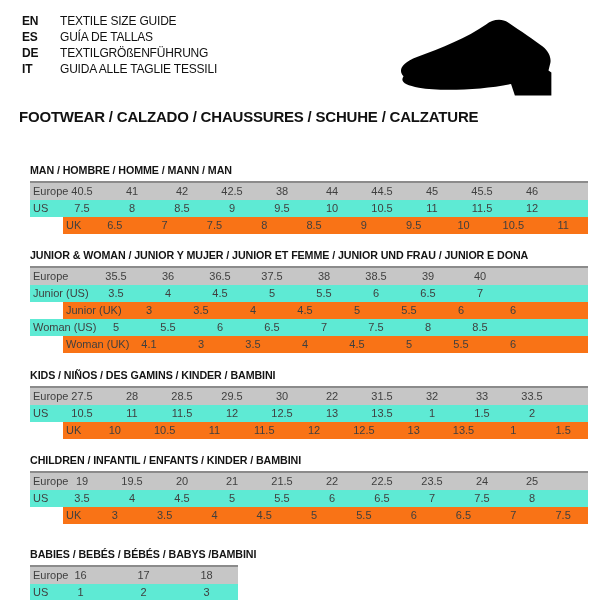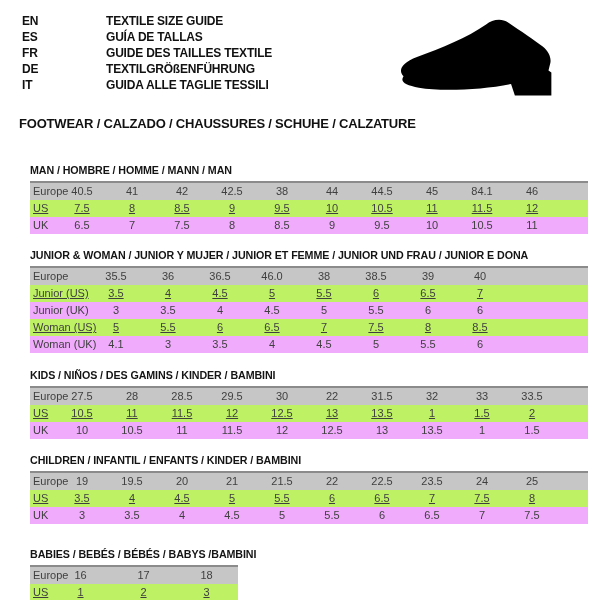--- a/index.html
+++ b/index.html
@@ -1,37 +1,37 @@
 <!DOCTYPE html>
 <html><head>
 <meta charset="utf-8">
 <style>
   html,body{margin:0;padding:0;background:#fff;}
   .page{position:relative;width:600px;height:600px;background:#ffffff;overflow:hidden;
         font-family:"Liberation Sans",sans-serif;color:#111;}
 
   
   .lang-block{position:absolute;left:22px;top:13px;}
-  .lang-row{display:flex;height:16px;line-height:16px;gap:46px;}
+  .lang-row{display:flex;height:16px;line-height:16px;}
   .lang-code{width:38px;font-weight:bold;font-size:12px;letter-spacing:-0.2px;}
-  .lang-label{font-weight:bold;font-size:12px;letter-spacing:-0.2px;white-space:nowrap;}
-  .category-line{position:absolute;left:19px;top:116px;font-weight:bold;font-size:13px;
+  .lang-label{font-weight:normal;font-size:12px;letter-spacing:-0.2px;white-space:nowrap;}
+  .category-line{position:absolute;left:19px;top:108px;font-weight:bold;font-size:15px;
                  letter-spacing:-0.2px;white-space:nowrap;}
   .shoe{position:absolute;left:392px;top:14px;width:192px;height:90px;}
 
   
   .sections{position:absolute;left:30px;top:160px;width:558px;}
   .section-title{font-size:11.5px;font-weight:bold;color:#141414;line-height:13px;
                  margin:0 0 4px 0;white-space:nowrap;display:inline-block;
                  transform:scaleX(0.93);transform-origin:0 50%;letter-spacing:-0.1px;}
   .stable{border-top:2px solid #8b8b8b;}
   .trow{display:flex;height:17px;line-height:17px;font-size:11px;color:#3f3f3f;}
   .thead{background:#c6c6c6;}
-  .teven{background:#f0abfc;}
-  .todd{background:#bef264;text-decoration:underline;}
+  .teven{background:#f97316;margin-left:33px;}
+  .todd{background:#5eead4;}
   .tlabel{padding-left:3px;white-space:nowrap;overflow:visible;}
   .tcell{text-align:center;}
   .tspacer{flex:1;}
   .t10{width:558px;}  .t10 .tlabel{width:24px;}  .t10 .tcell{width:50px;}
   .t8{width:558px;}   .t8 .tlabel{width:57px;}   .t8 .tcell{width:52px;}
   .t3{width:208px;}   .t3 .tlabel{width:16px;}   .t3 .tcell{width:63px;}
 
   .sec-man{margin-top:0;}
   .sec-junior{margin-top:11px;}
   .sec-kids{margin-top:12px;}
@@ -44,24 +44,20 @@
 <div class="page">
 
   <div class="lang-block">
     <div class="lang-row">
       <span class="lang-code">EN</span>
       <span class="lang-label">TEXTILE SIZE GUIDE</span>
     </div>
     <div class="lang-row">
       <span class="lang-code">ES</span>
       <span class="lang-label">GUÍA DE TALLAS</span>
-    </div>
-    <div class="lang-row">
-      <span class="lang-code">FR</span>
-      <span class="lang-label">GUIDE DES TAILLES TEXTILE</span>
     </div>
     <div class="lang-row">
       <span class="lang-code">DE</span>
       <span class="lang-label">TEXTILGRÖßENFÜHRUNG</span>
     </div>
     <div class="lang-row">
       <span class="lang-code">IT</span>
       <span class="lang-label">GUIDA ALLE TAGLIE TESSILI</span>
     </div>
   </div>
@@ -90,21 +86,21 @@
           <div class="trow thead">
             <div class="tlabel">Europe</div>
             <div class="tcell">40.5</div>
             <div class="tcell">41</div>
             <div class="tcell">42</div>
             <div class="tcell">42.5</div>
             <div class="tcell">38</div>
             <div class="tcell">44</div>
             <div class="tcell">44.5</div>
             <div class="tcell">45</div>
-            <div class="tcell">84.1</div>
+            <div class="tcell">45.5</div>
             <div class="tcell">46</div>
             <div class="tspacer"></div>
           </div>
           <div class="trow todd">
             <div class="tlabel">US</div>
             <div class="tcell">7.5</div>
             <div class="tcell">8</div>
             <div class="tcell">8.5</div>
             <div class="tcell">9</div>
             <div class="tcell">9.5</div>
@@ -133,21 +129,21 @@
     </div>
 
     <div class="section sec-junior">
       <span class="section-title">JUNIOR &amp; WOMAN / JUNIOR Y MUJER / JUNIOR ET FEMME / JUNIOR UND FRAU / JUNIOR E DONA</span>
       <div class="stable t8">
           <div class="trow thead">
             <div class="tlabel">Europe</div>
             <div class="tcell">35.5</div>
             <div class="tcell">36</div>
             <div class="tcell">36.5</div>
-            <div class="tcell">46.0</div>
+            <div class="tcell">37.5</div>
             <div class="tcell">38</div>
             <div class="tcell">38.5</div>
             <div class="tcell">39</div>
             <div class="tcell">40</div>
             <div class="tspacer"></div>
           </div>
           <div class="trow todd">
             <div class="tlabel">Junior (US)</div>
             <div class="tcell">3.5</div>
             <div class="tcell">4</div>

